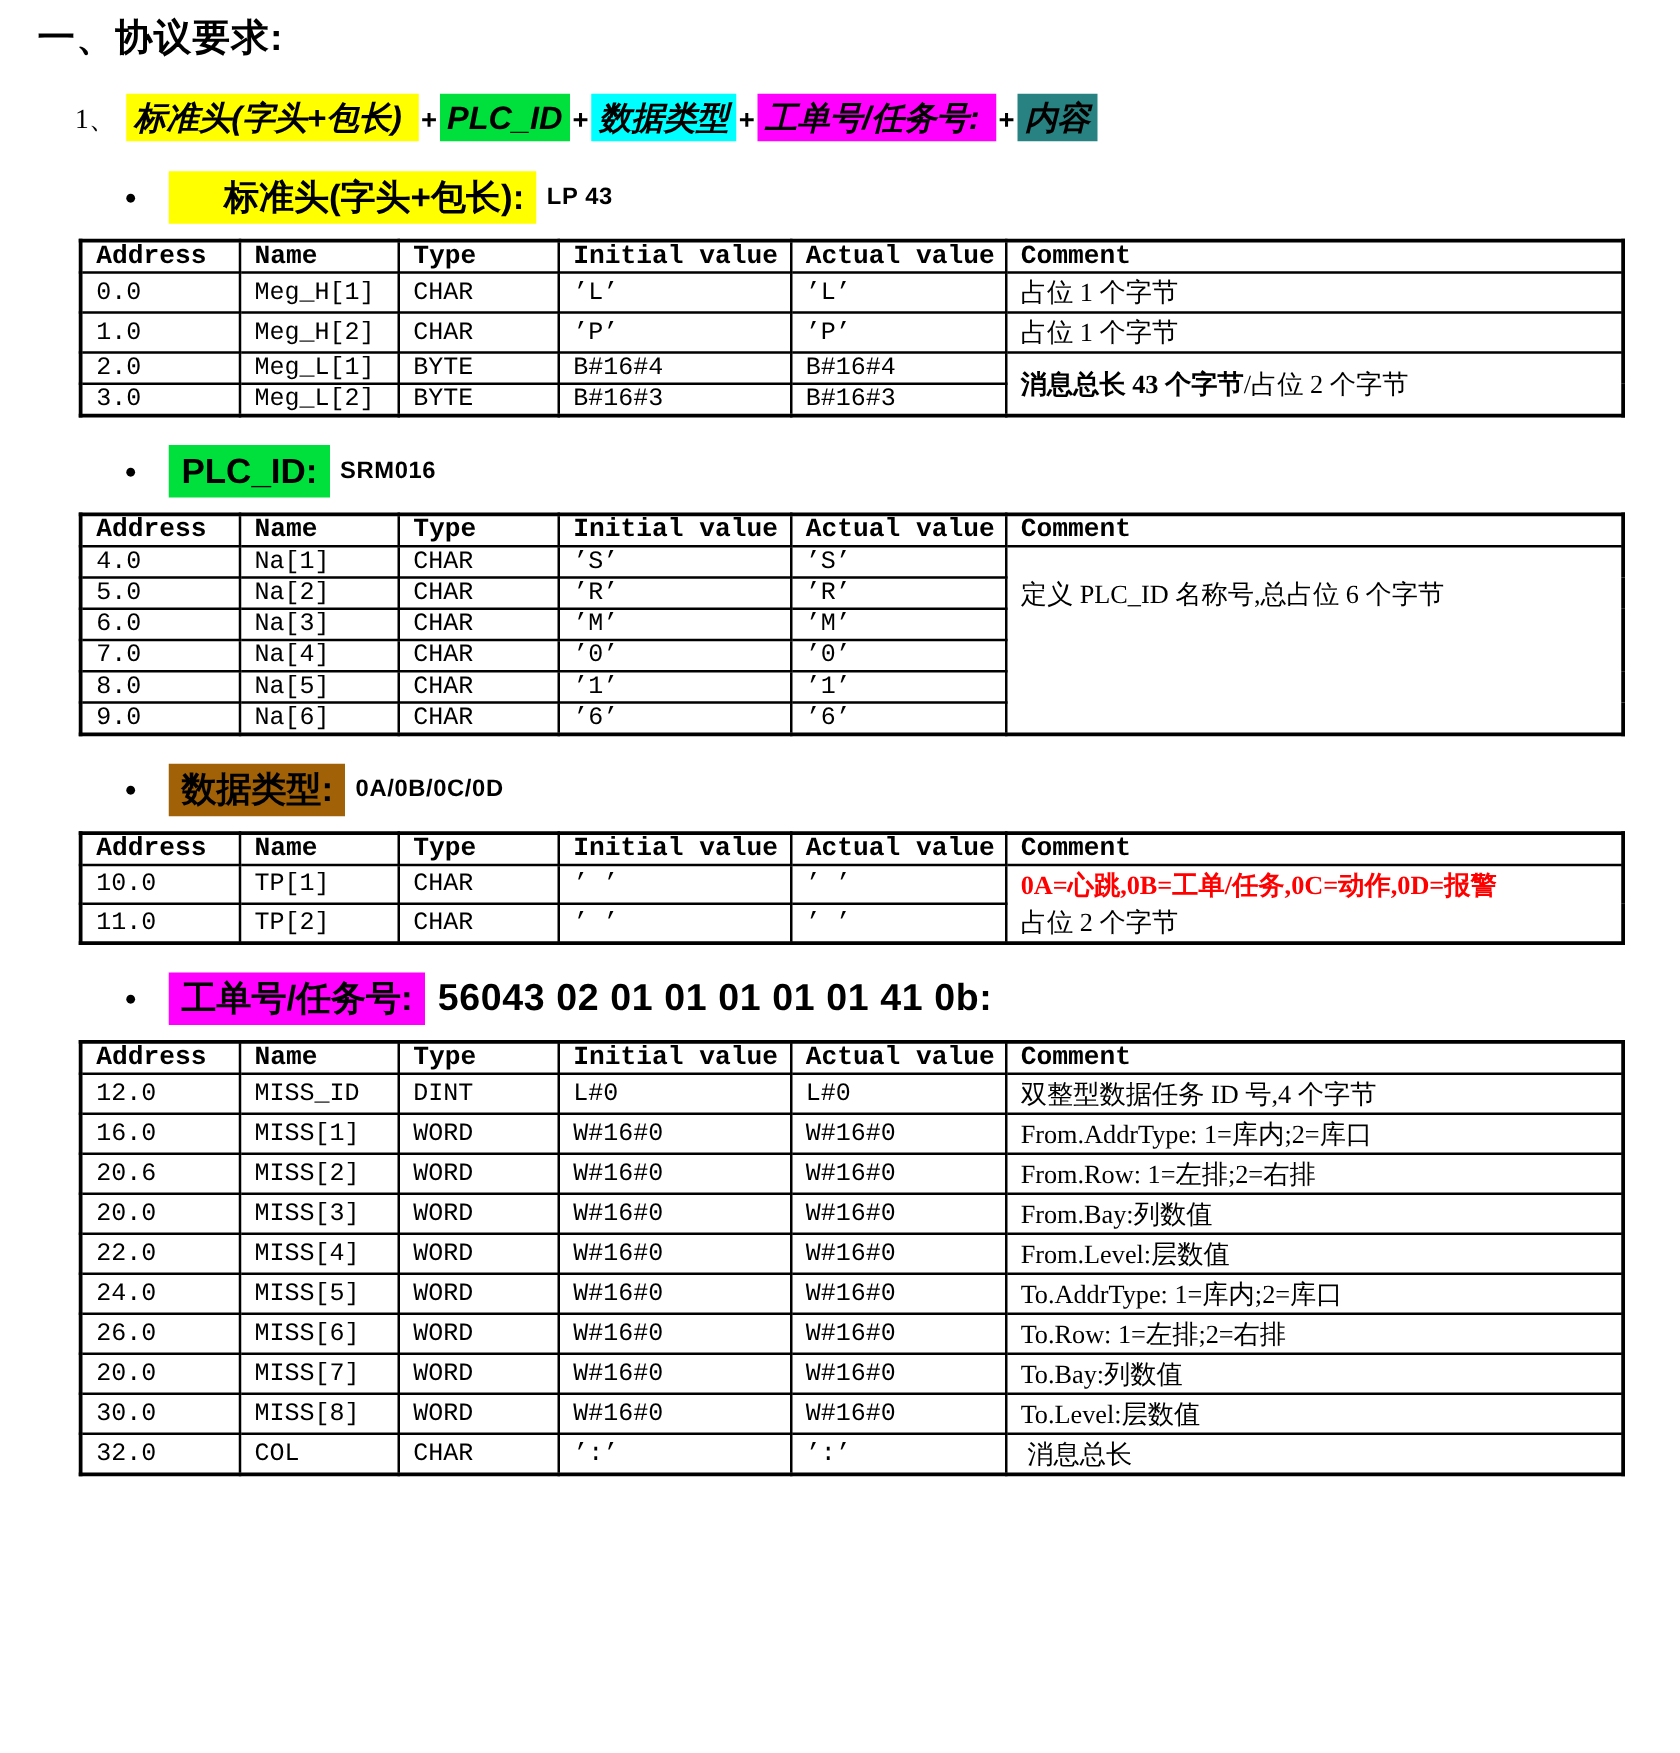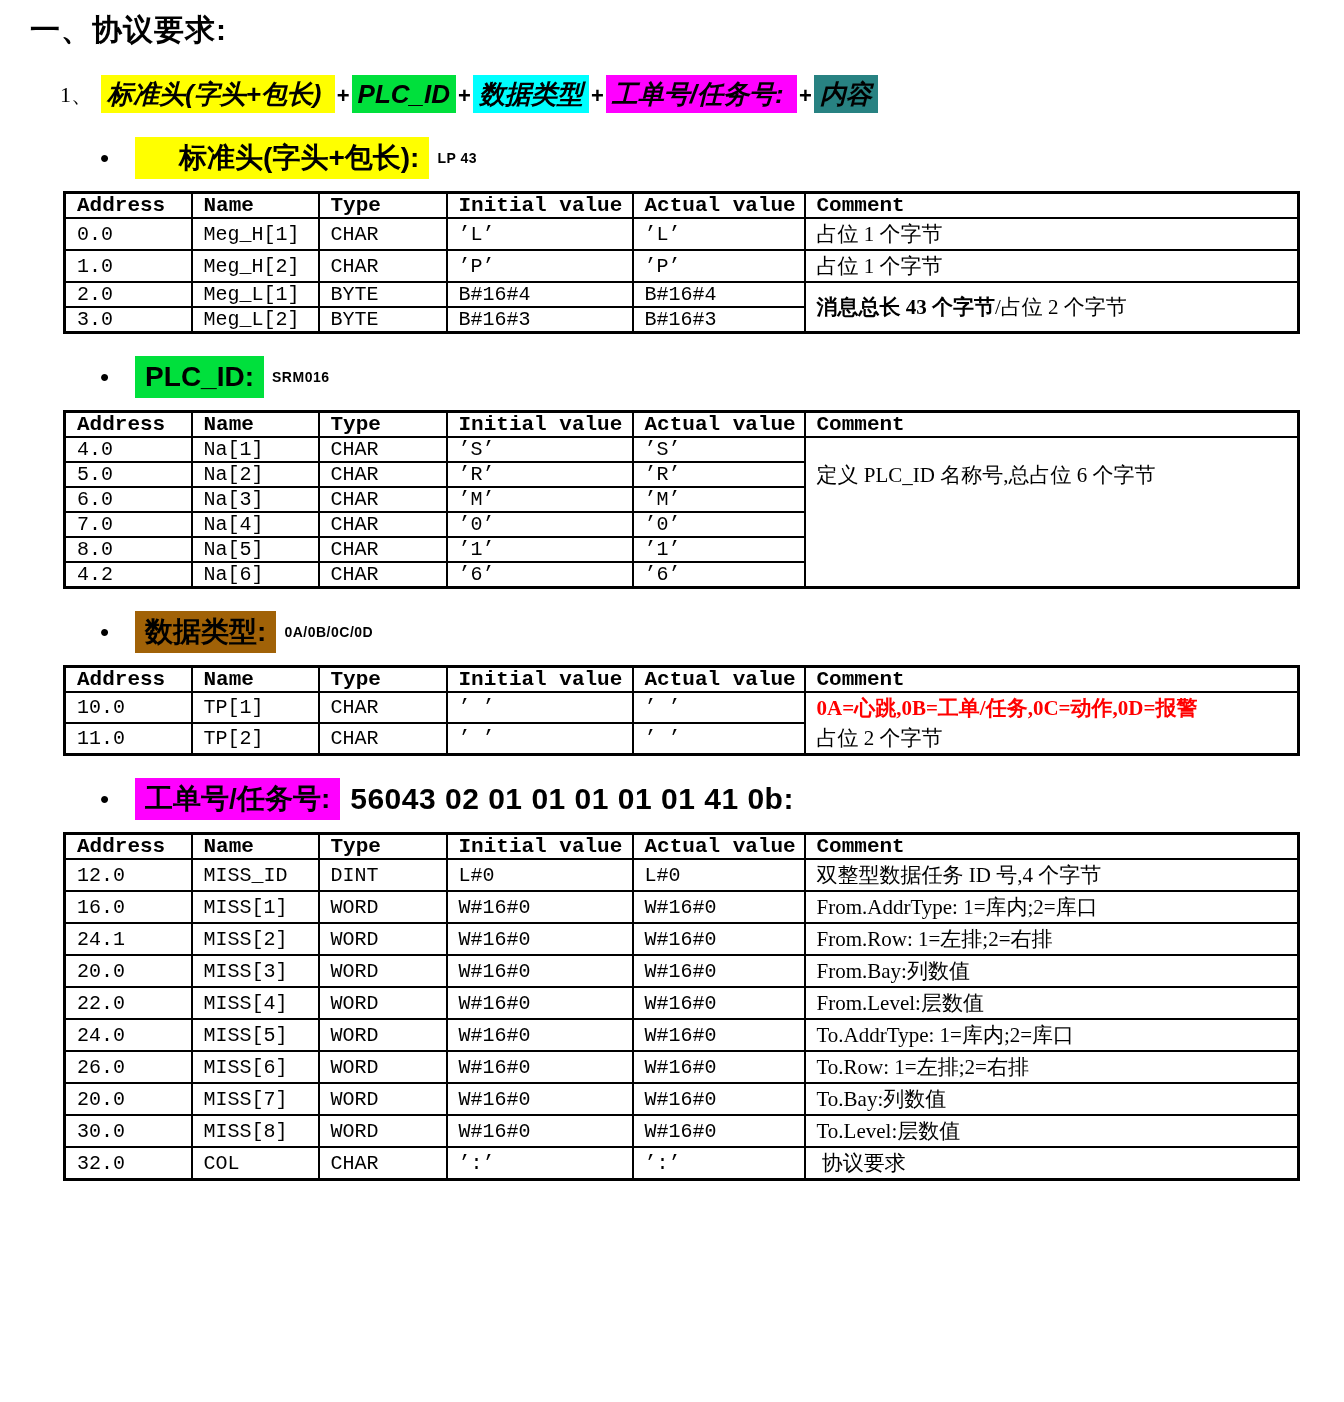--- a/index.html
+++ b/index.html
@@ -17,21 +17,21 @@
   .seg {
     display:inline-block; font-style:italic; font-weight:bold; font-size:26px;
     padding:4px 6px; line-height:30px; white-space:pre;
   }
   .seg.plus { font-size:22px; padding:4px 2px; font-style:normal; }
   
   section { display:block; }
   .bullet-line { margin:22px 0 0 100px; display:flex; align-items:center; }
   .dot { font-size:26px; margin-right:26px; line-height:26px; }
   .blabel { font-weight:bold; font-size:28px; padding:4px 10px; line-height:34px; }
-  .bvalue { font-weight:bold; font-size:14px; margin-left:8px; letter-spacing:0.5px; }
+  .bvalue { font-weight:bold; font-size:19px; margin-left:8px; letter-spacing:0.5px; }
   section[data-section="3"] .bvalue { font-size:30px; margin-left:10px; }
   
   table.dtable {
     border-collapse:collapse; table-layout:fixed; width:1234px;
     margin:12px 0 0 63px; border:3px solid #000;
   }
   .dtable th, .dtable td { border:2px solid #000; padding:0 0 0 11px; text-align:left; overflow:hidden; }
   .dtable tr { height:24px; }
   .dtable th {
     font-family:"Liberation Mono","DejaVu Sans Mono",monospace;
@@ -186,21 +186,21 @@
             <td class="mono">’0’</td>
           </tr>
           <tr>
             <td class="mono">8.0</td>
             <td class="mono">Na[5]</td>
             <td class="mono">CHAR</td>
             <td class="mono">’1’</td>
             <td class="mono">’1’</td>
           </tr>
           <tr>
-            <td class="mono">4.2</td>
+            <td class="mono">9.0</td>
             <td class="mono">Na[6]</td>
             <td class="mono">CHAR</td>
             <td class="mono">’6’</td>
             <td class="mono">’6’</td>
           </tr>
         </tbody>
       </table>
   </section>
 
   <section data-section="2">
@@ -291,21 +291,21 @@
             <td class="mono">16.0</td>
             <td class="mono">MISS[1]</td>
             <td class="mono">WORD</td>
             <td class="mono">W#16#0</td>
             <td class="mono">W#16#0</td>
             <td class="comment">
               <div class="cline"><span class="cseg">From.AddrType: 1=库内;2=库口</span></div>
             </td>
           </tr>
           <tr>
-            <td class="mono">24.1</td>
+            <td class="mono">20.6</td>
             <td class="mono">MISS[2]</td>
             <td class="mono">WORD</td>
             <td class="mono">W#16#0</td>
             <td class="mono">W#16#0</td>
             <td class="comment">
               <div class="cline"><span class="cseg">From.Row: 1=左排;2=右排</span></div>
             </td>
           </tr>
           <tr>
             <td class="mono">20.0</td>
@@ -367,20 +367,20 @@
               <div class="cline"><span class="cseg">To.Level:层数值</span></div>
             </td>
           </tr>
           <tr>
             <td class="mono">32.0</td>
             <td class="mono">COL</td>
             <td class="mono">CHAR</td>
             <td class="mono">’:’</td>
             <td class="mono">’:’</td>
             <td class="comment">
-              <div class="cline"><span class="cseg"> 协议要求</span></div>
+              <div class="cline"><span class="cseg"> 消息总长</span></div>
             </td>
           </tr>
         </tbody>
       </table>
   </section>
 
 </div>
 
 </body></html>

